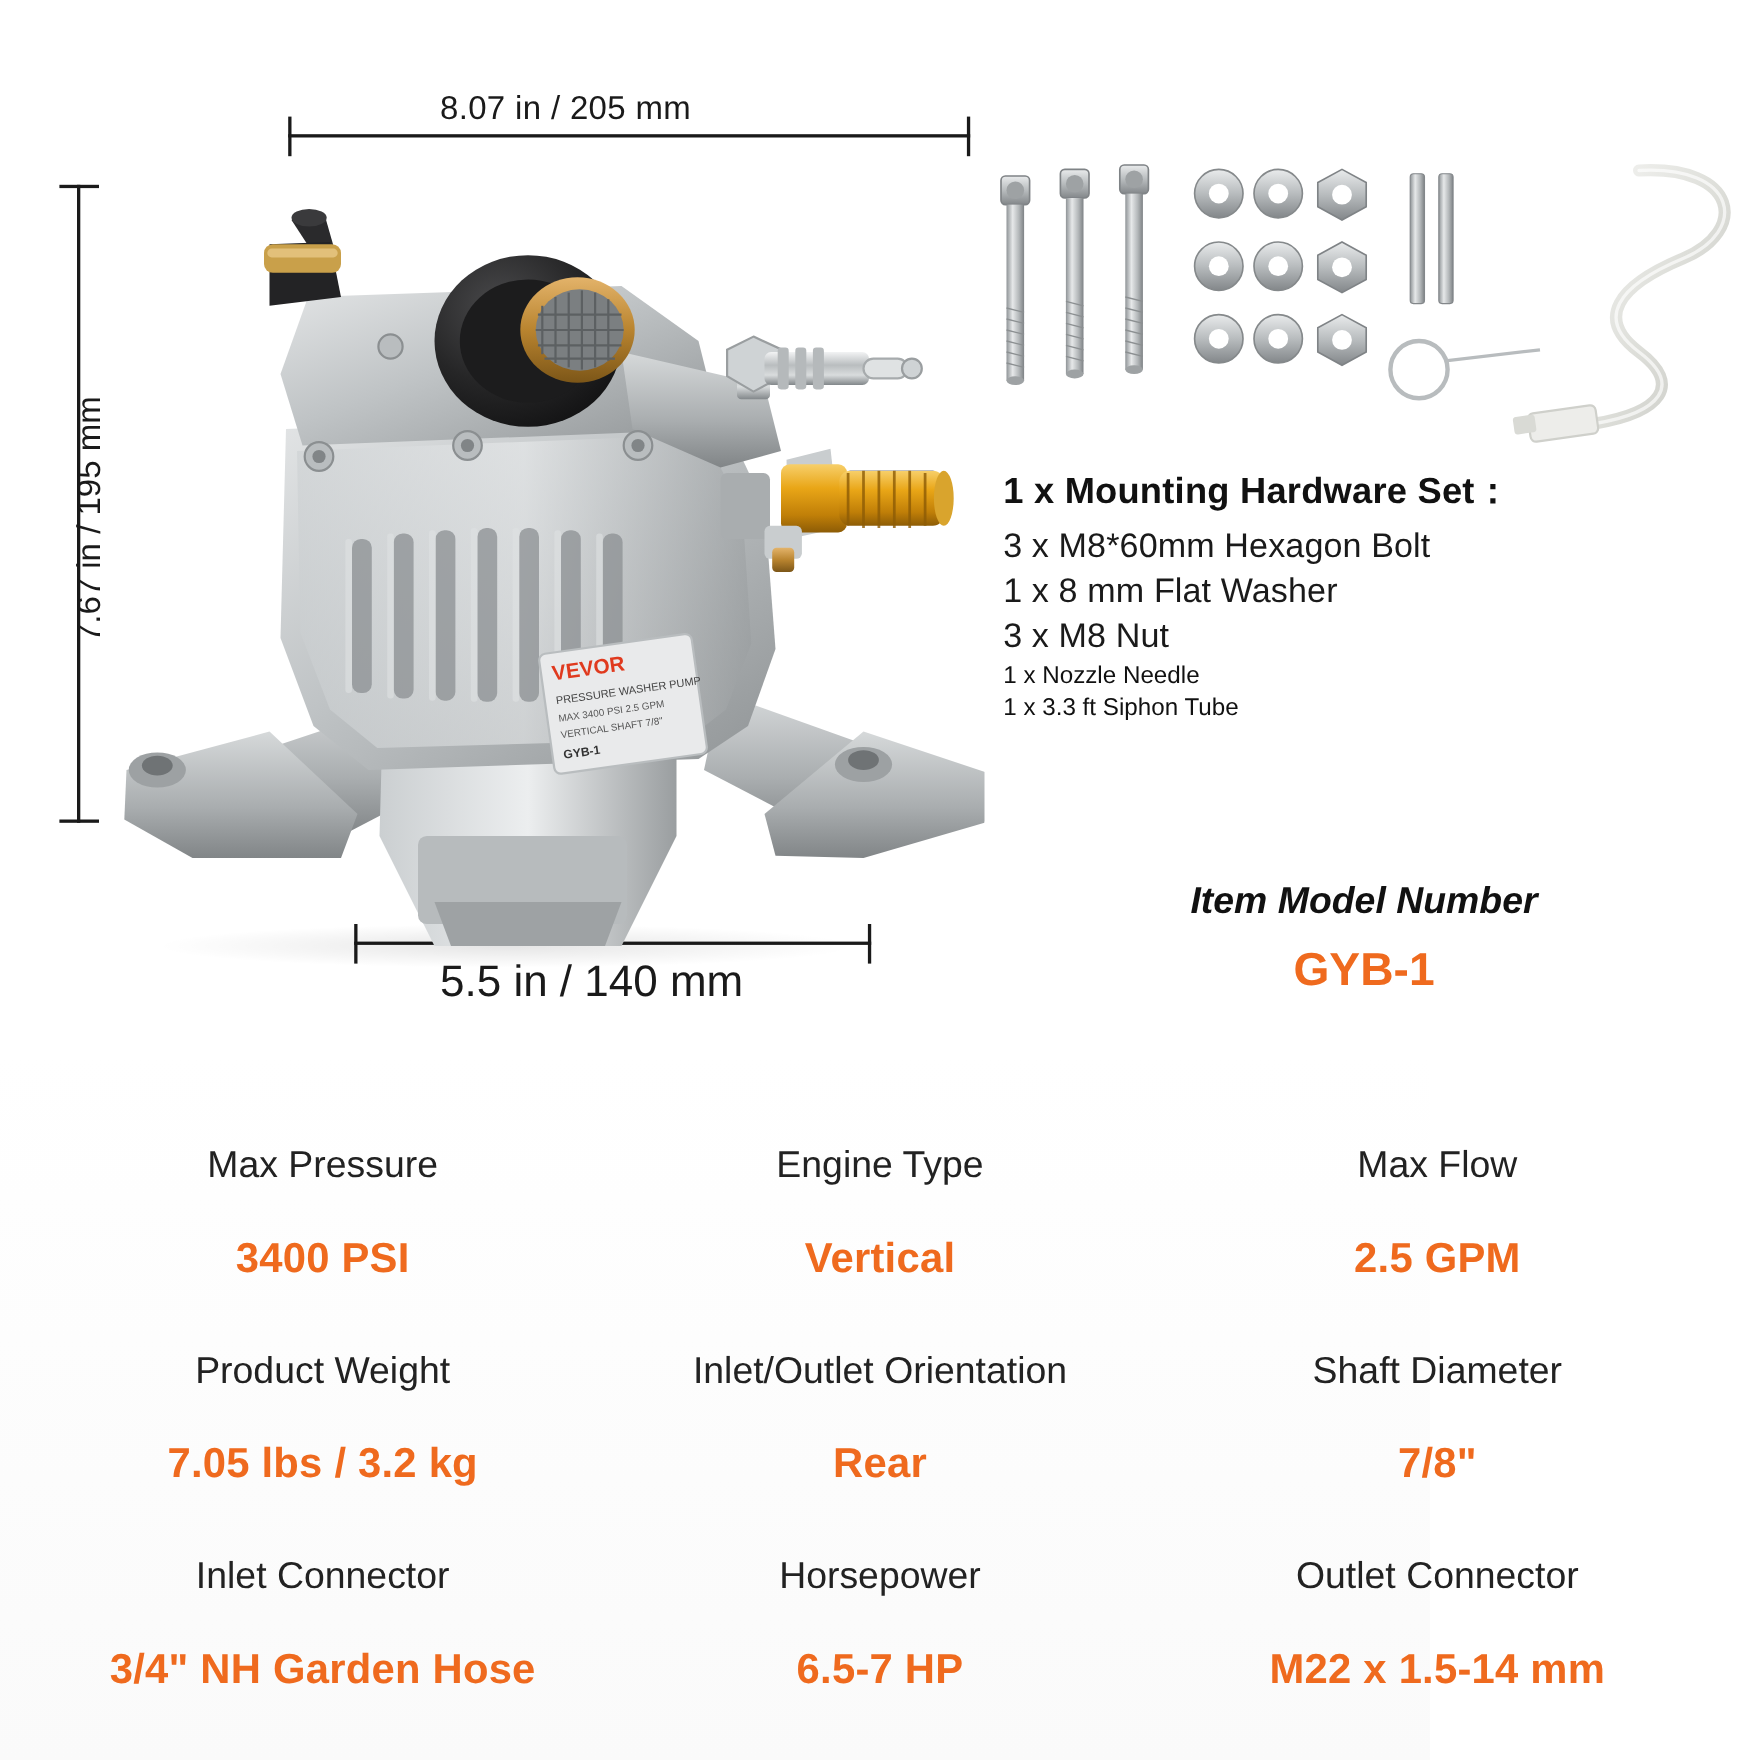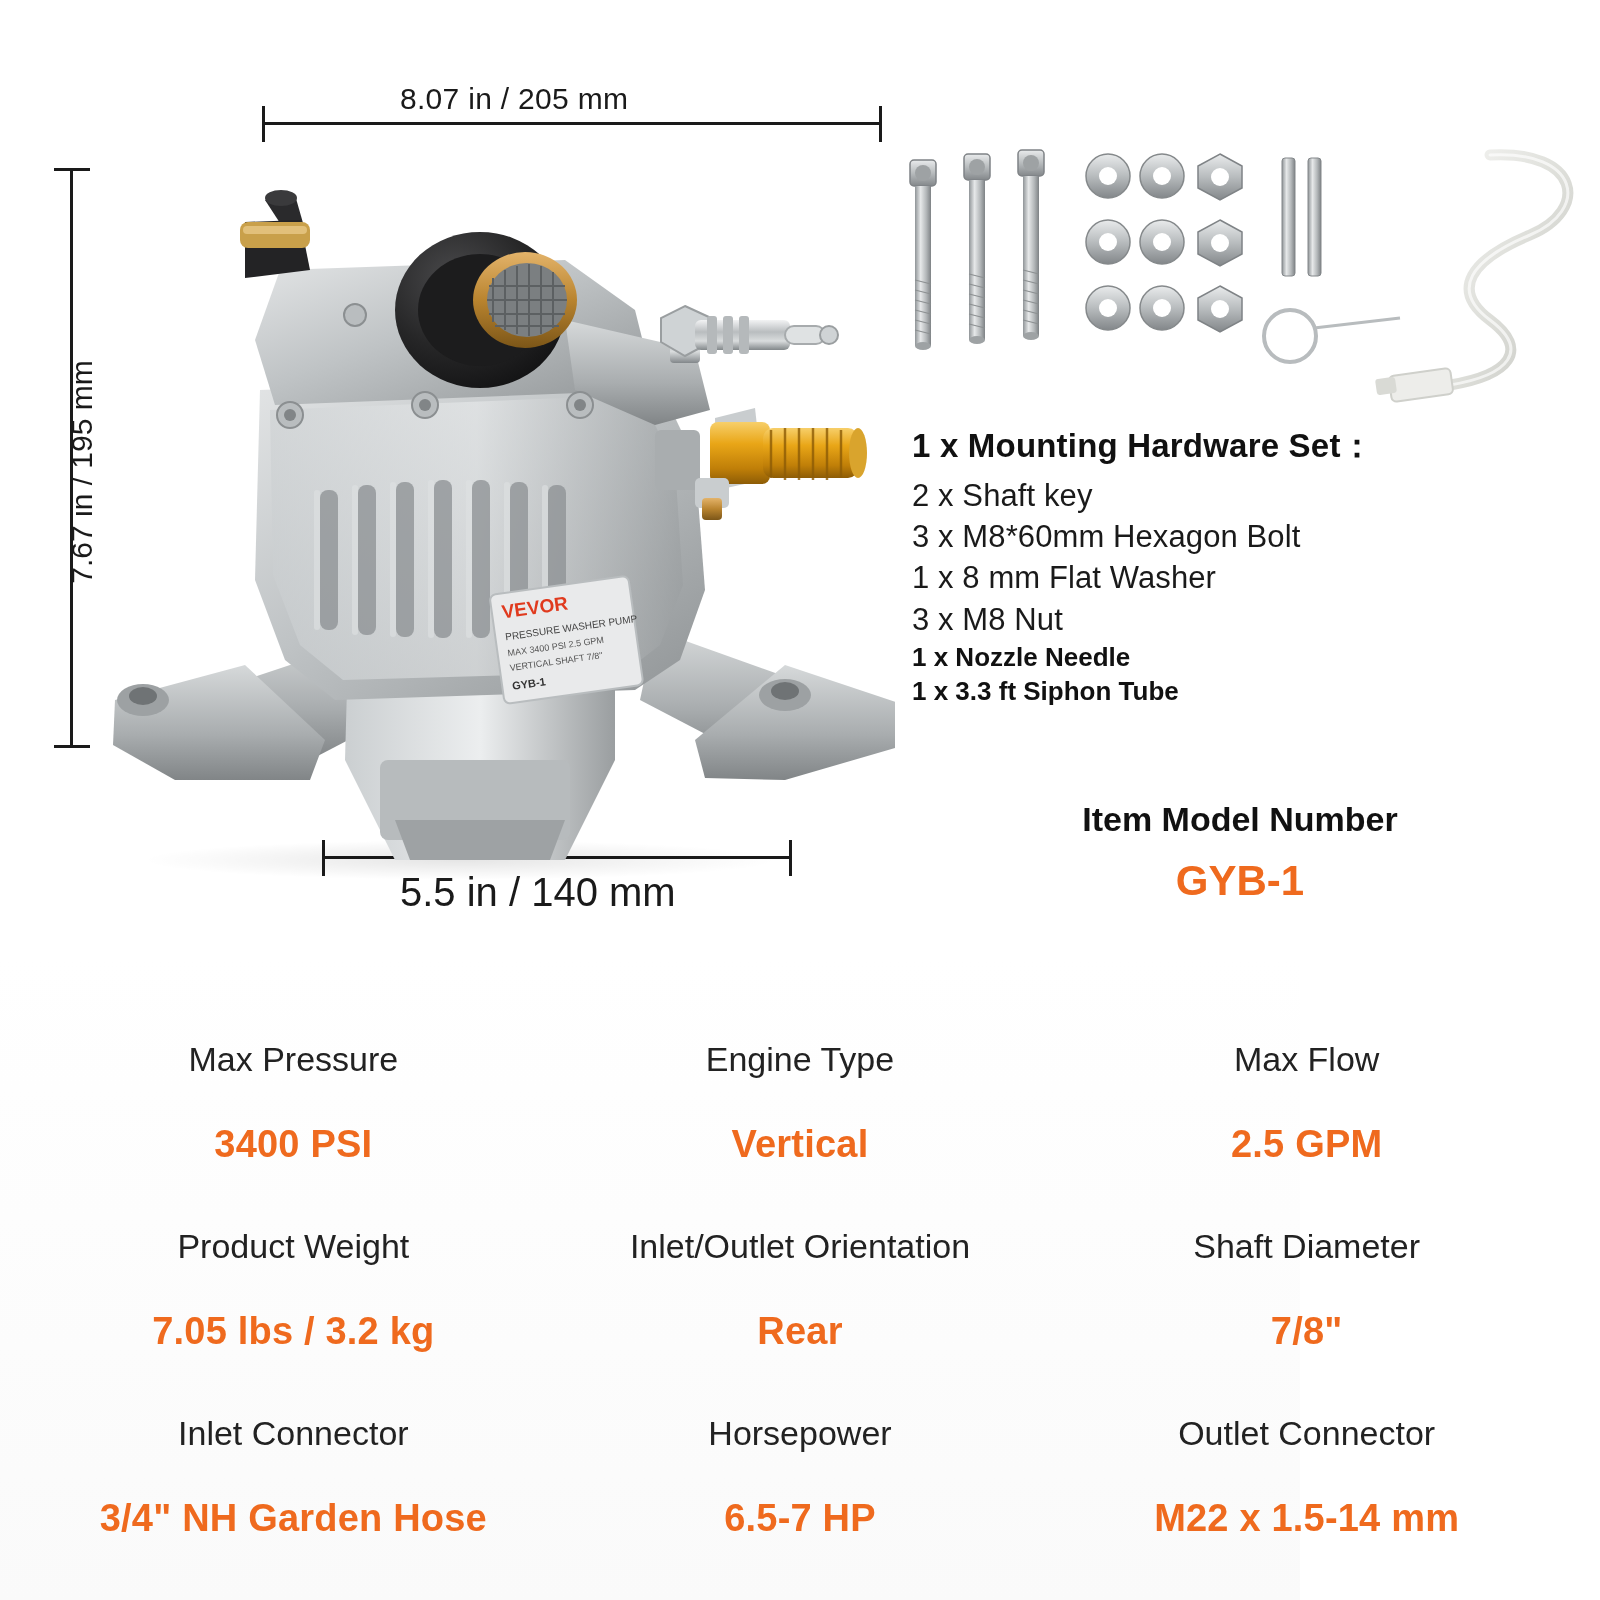--- a/index.html
+++ b/index.html
@@ -74,25 +74,25 @@
   
   .hw-list {
     position: absolute; left: 912px; top: 424px; width: 670px;
   }
   .hw-title {
     font-size: 33px; font-weight: bold; color: #111; margin-bottom: 6px; letter-spacing: .2px;
   }
   .hw-item {
     font-size: 31px; color: #1a1a1a; line-height: 1.33; letter-spacing: .1px;
   }
-  .hw-bold { font-size: 26px; font-weight: bold; color: #111; line-height: 1.33; }
+  .hw-bold { font-size: 22px; font-weight: normal; color: #111; line-height: 1.33; }
 
   
   .model-block { position: absolute; left: 890px; top: 800px; width: 700px; text-align: center; }
-  .model-label { font-size: 34px; font-weight: bold; color: #111; }
+  .model-label { font-size: 34px; font-weight: bold; color: #111; font-style: italic; }
   .model-value { font-size: 42px; font-weight: bold; color: #ef6a1e; margin-top: 18px; }
 
   
   .spec-grid {
     position: absolute; left: 0; top: 1000px; width: 1600px; height: 600px;
     display: grid;
     grid-template-columns: repeat(3, 1fr);
     grid-template-rows: repeat(3, 1fr);
     padding: 10px 40px 30px 40px;
   }
@@ -396,21 +396,20 @@
           <path d="M600 15 C 690 10, 700 70, 640 95 C 580 120, 560 150, 600 180 C 640 210, 620 235, 560 245" fill="none" stroke="url(#tube)" stroke-width="11" stroke-linecap="round"></path>
           <path d="M600 15 C 690 10, 700 70, 640 95 C 580 120, 560 150, 600 180 C 640 210, 620 235, 560 245" fill="none" stroke="#ffffff" stroke-width="3" opacity=".65" stroke-linecap="round"></path>
           <rect x="500" y="232" width="62" height="26" rx="5" fill="#ededea" stroke="#cfd0cb" stroke-width="2" transform="rotate(-8 531 245)"></rect>
           <rect x="486" y="238" width="20" height="16" rx="3" fill="#d9dad5" transform="rotate(-8 496 246)"></rect>
         </g>
       </svg>
     </div>
 
     <div class="hw-list">
       <div class="hw-title">1 x Mounting Hardware Set：</div>
-      <div class="hw-item">2 x Shaft key</div>
       <div class="hw-item">3 x M8*60mm Hexagon Bolt</div>
       <div class="hw-item">1 x 8 mm Flat Washer</div>
       <div class="hw-item">3 x M8 Nut</div>
       <div class="hw-bold">1 x Nozzle Needle</div>
       <div class="hw-bold">1 x 3.3 ft Siphon Tube</div>
     </div>
 
     <div class="model-block">
       <div class="model-label">Item Model Number</div>
       <div class="model-value">GYB-1</div>

